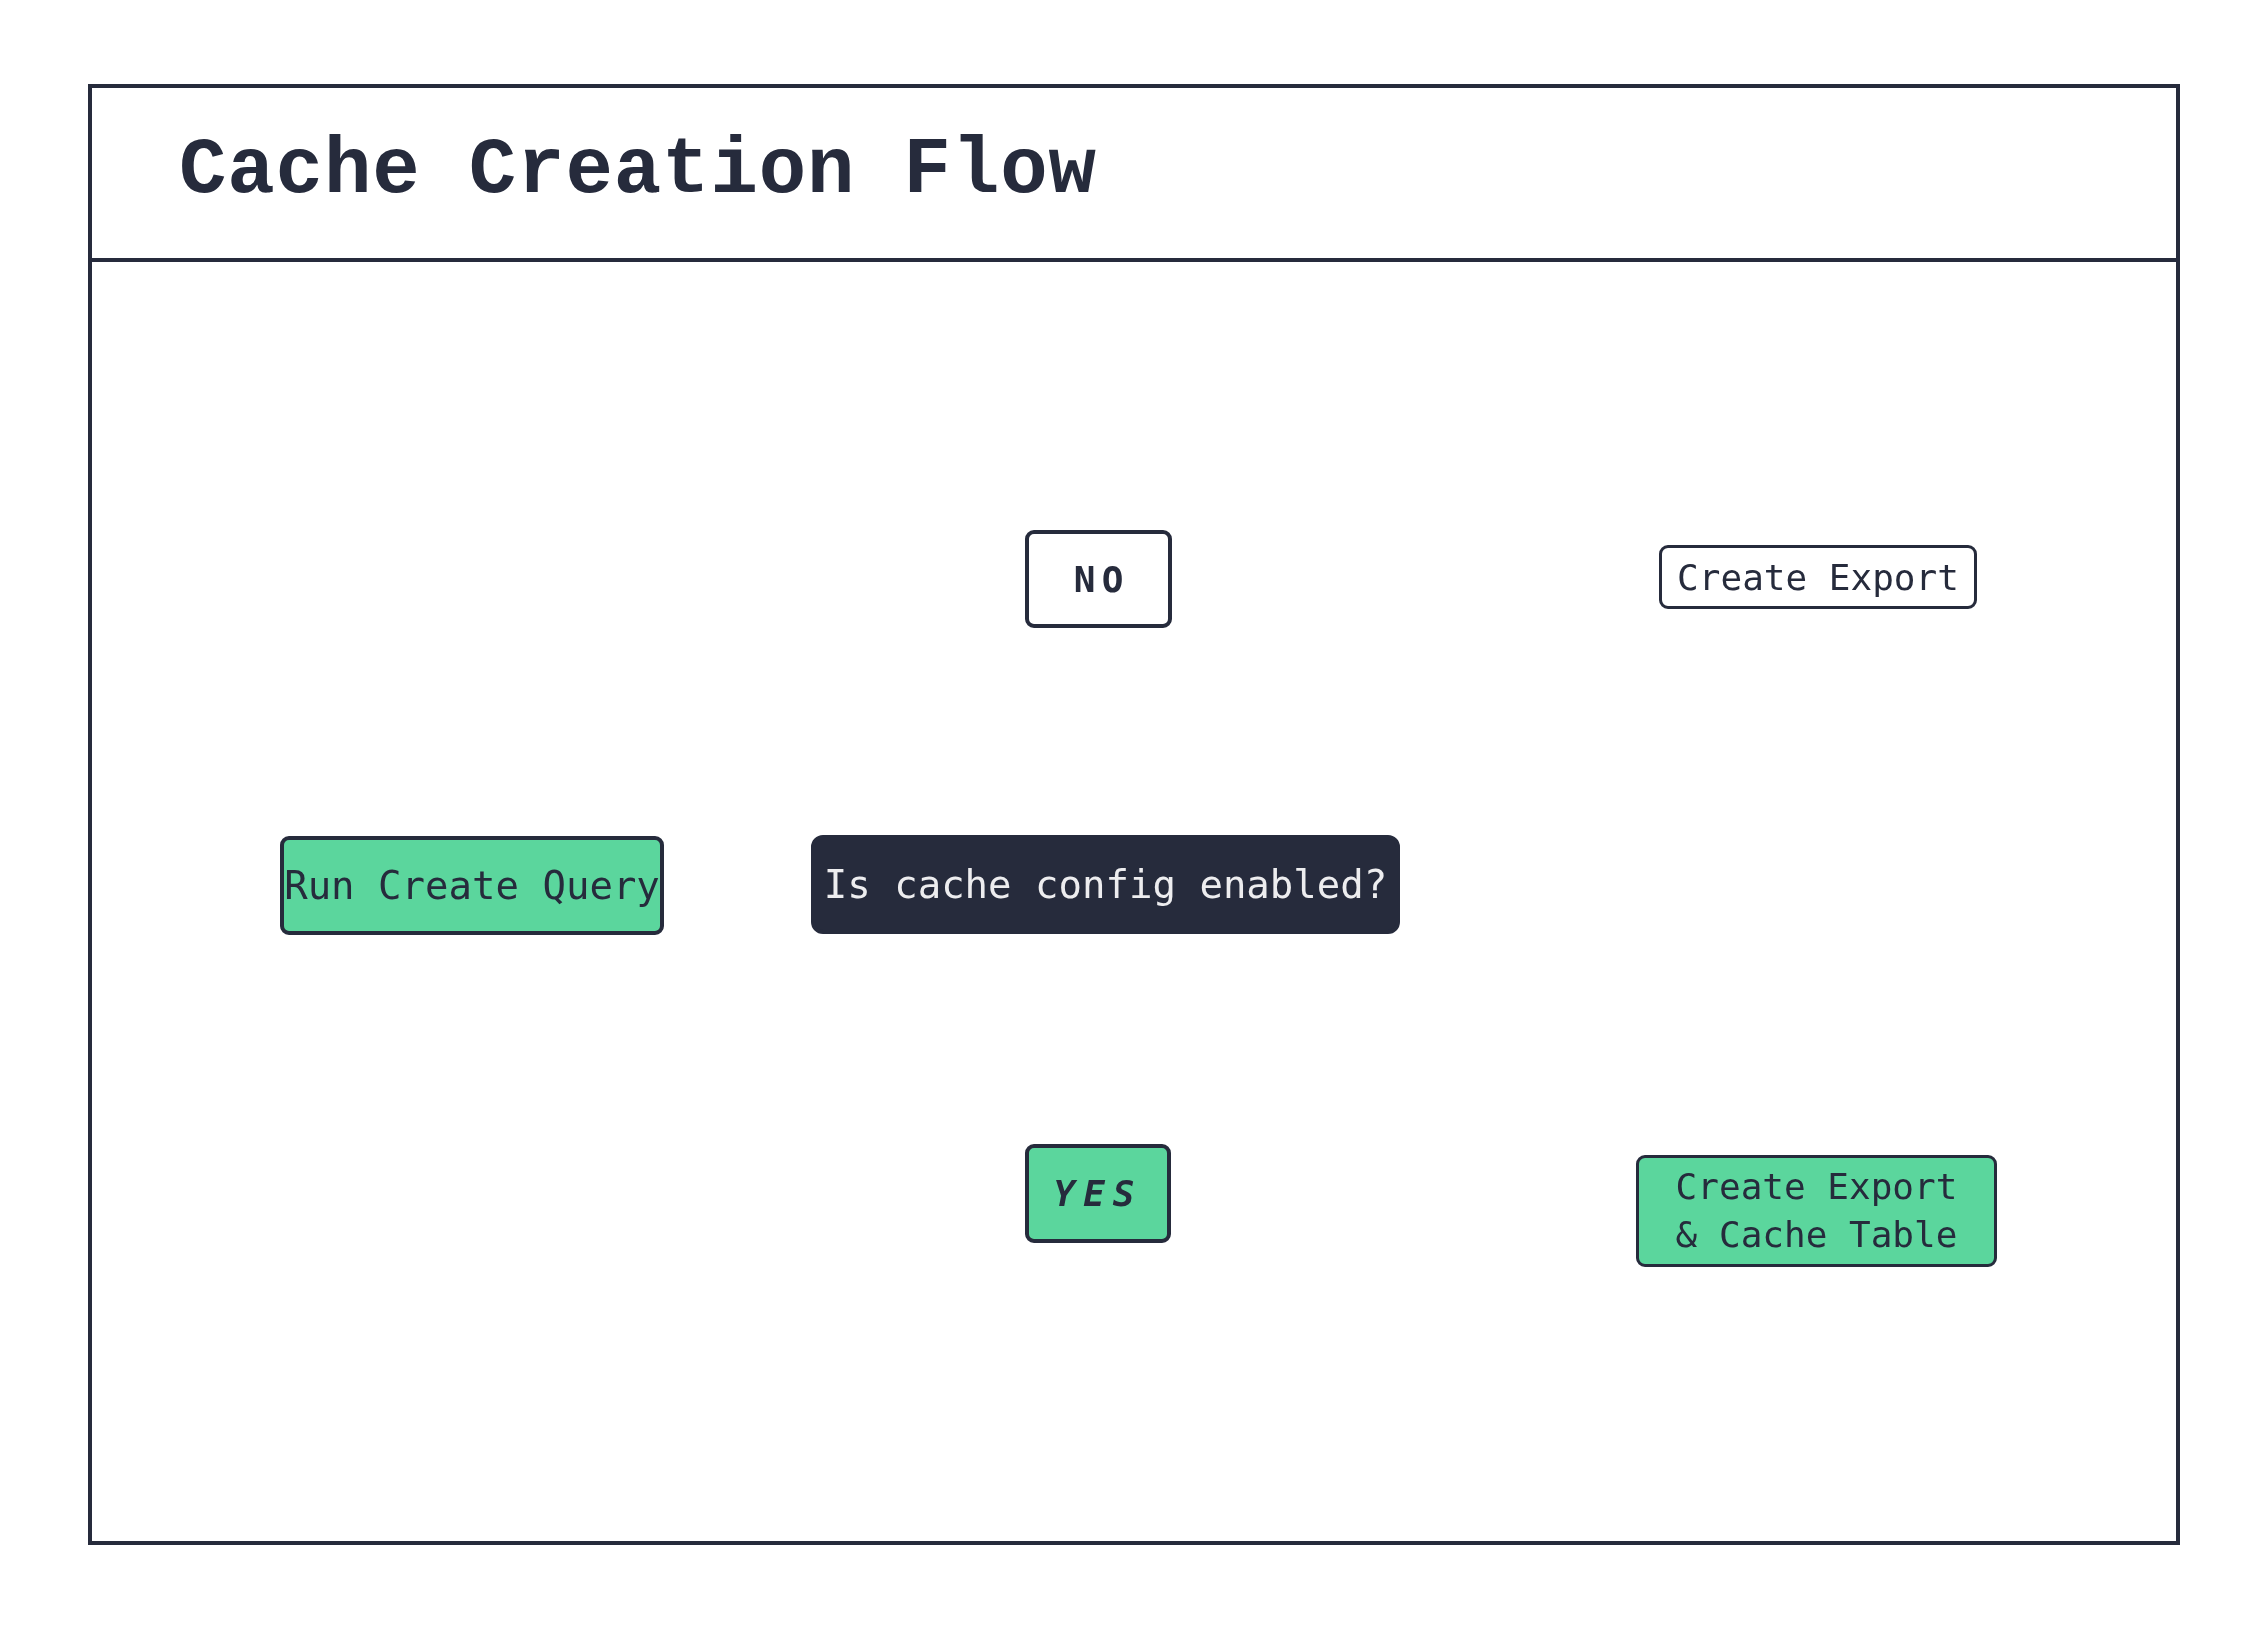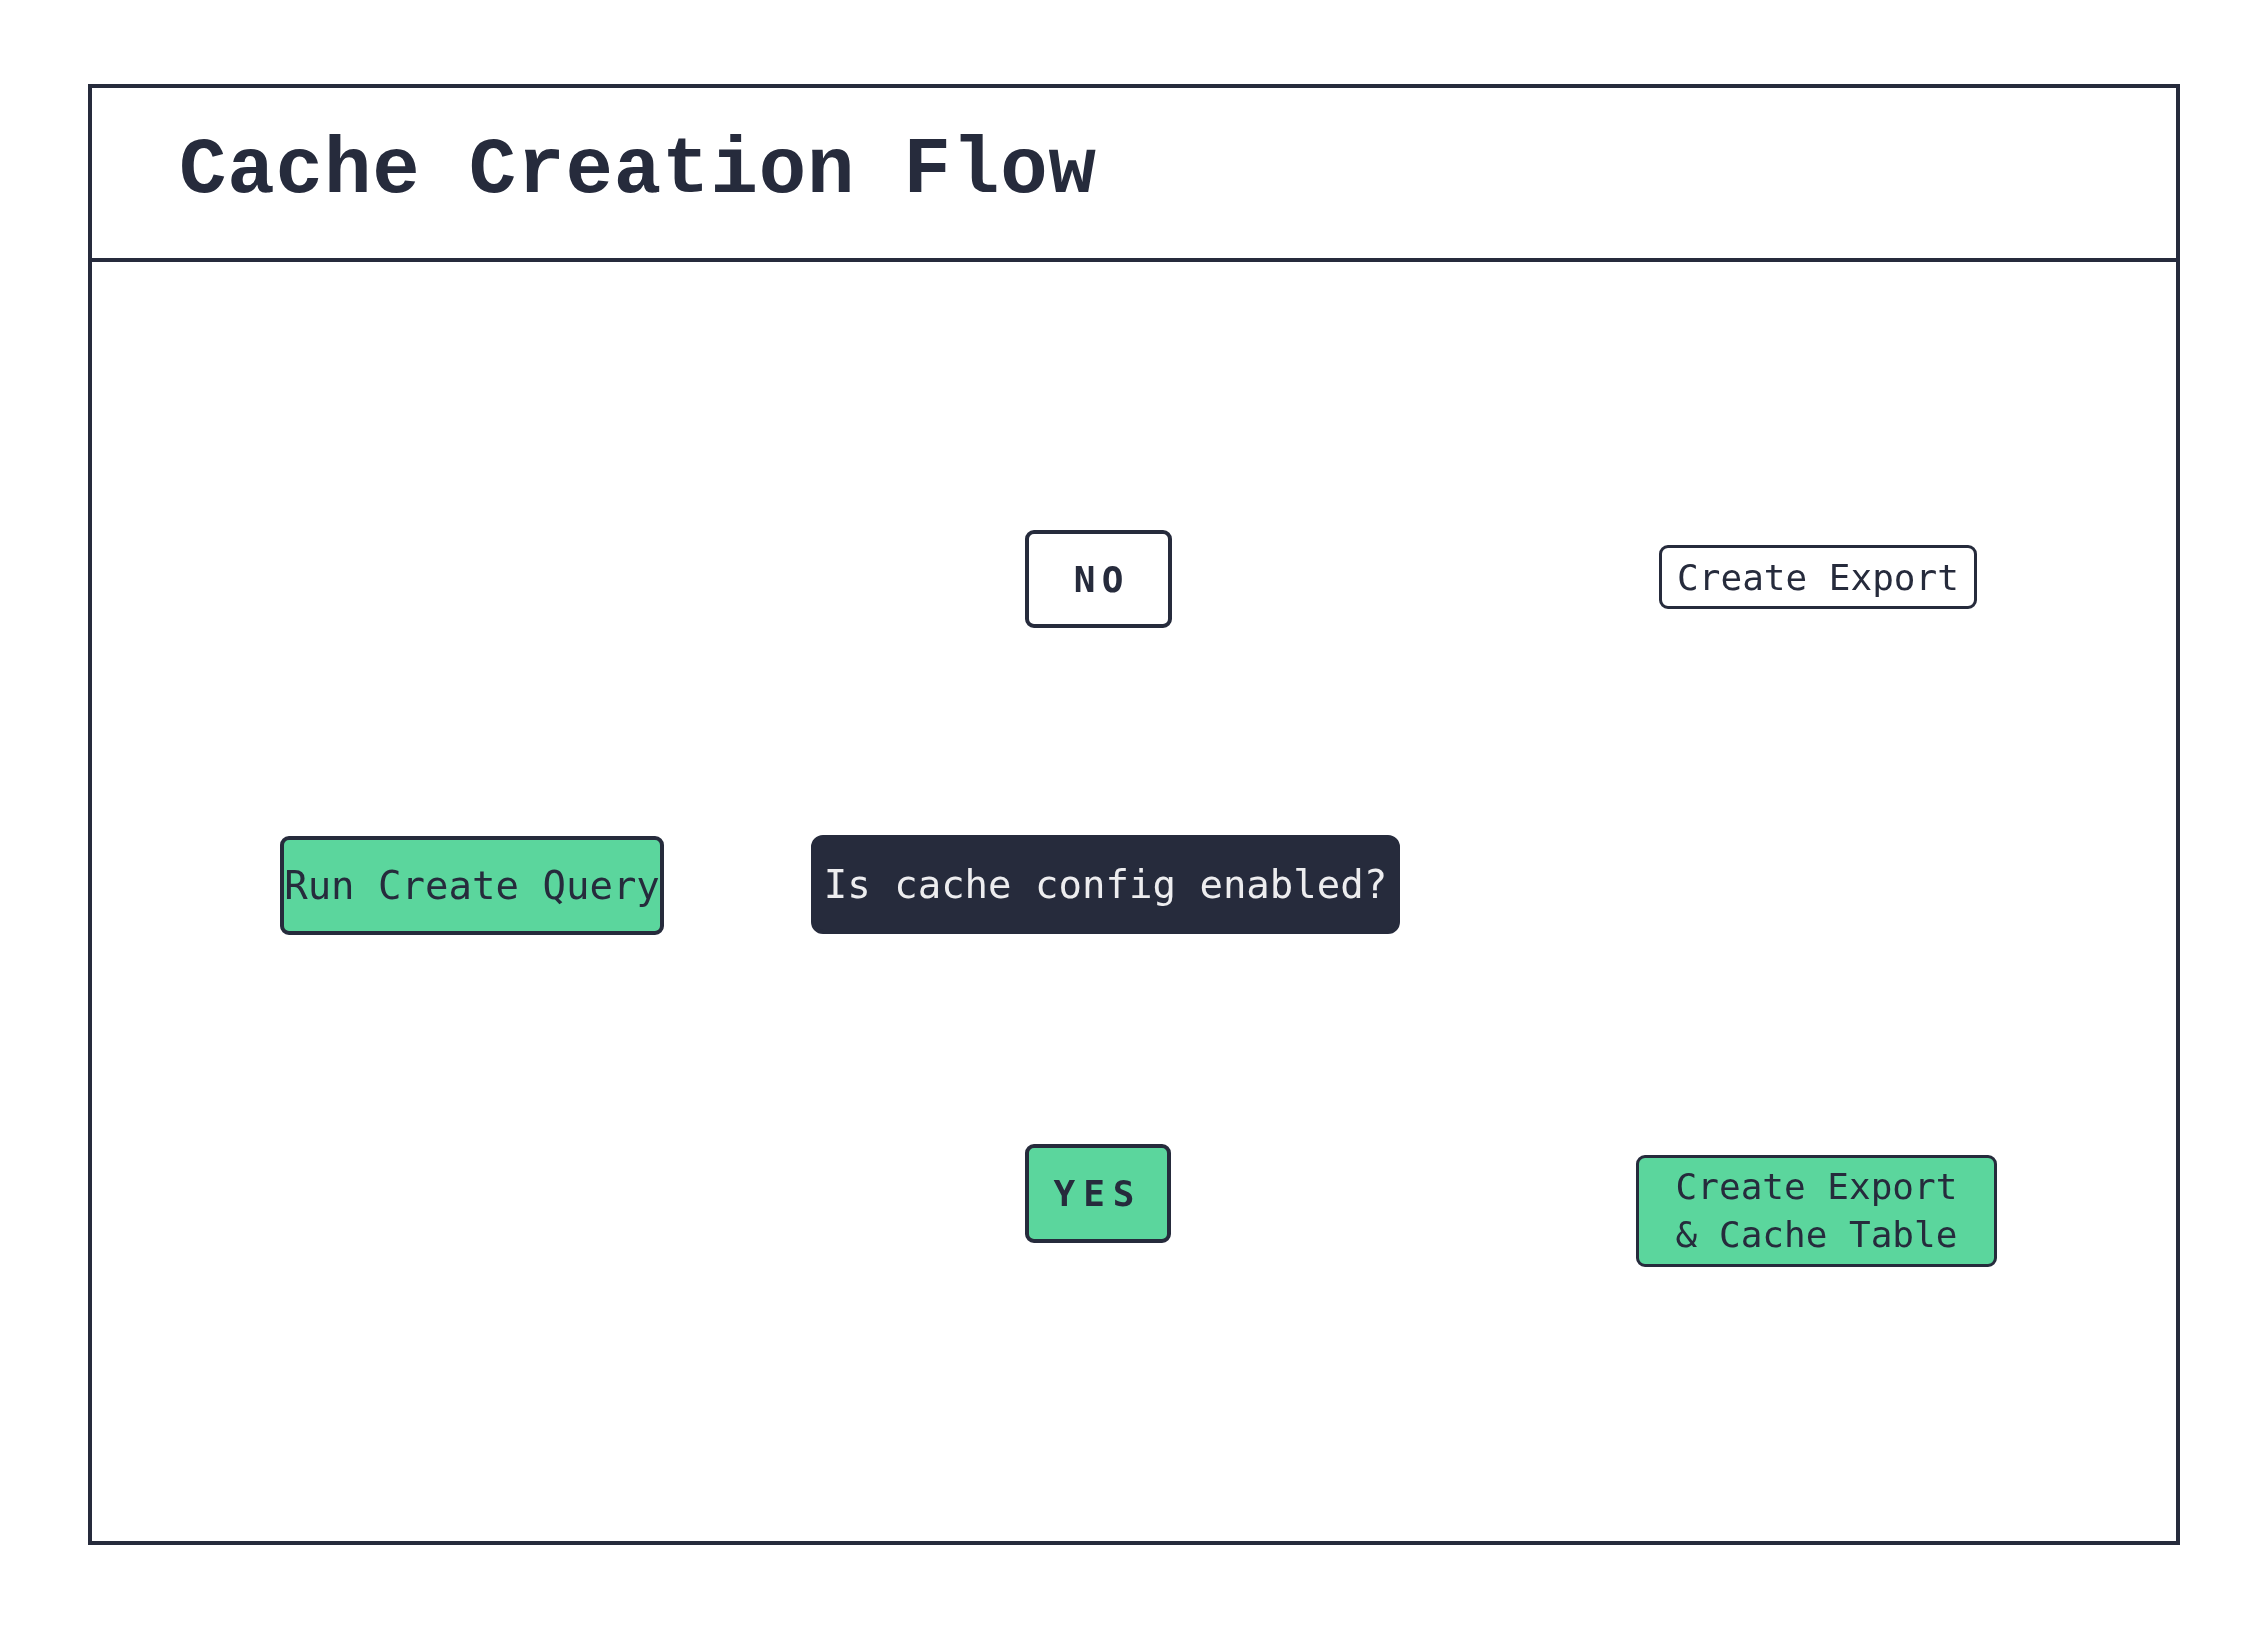--- a/index.html
+++ b/index.html
@@ -67,20 +67,21 @@
   }
   #node-no{
     left:1025px;top:530px;width:147px;height:98px;
     font-size:36px;font-weight:bold;letter-spacing:6.3px;
     padding-left:6.3px; 
   }
   #node-yes{
     left:1025px;top:1144px;width:146px;height:99px;
     background:var(--green);
     font-size:36px;font-weight:bold;letter-spacing:8px;
+    font-style:italic;
   }
   #label-export{
     left:1659px;top:545px;width:318px;height:64px;
     border-width:3.6px;border-radius:9px;
     font-size:36px;
   }
   #label-export-cache{
     left:1636px;top:1155px;width:361px;height:112px;
     background:var(--green);
     border-width:3.6px;border-radius:9px;

